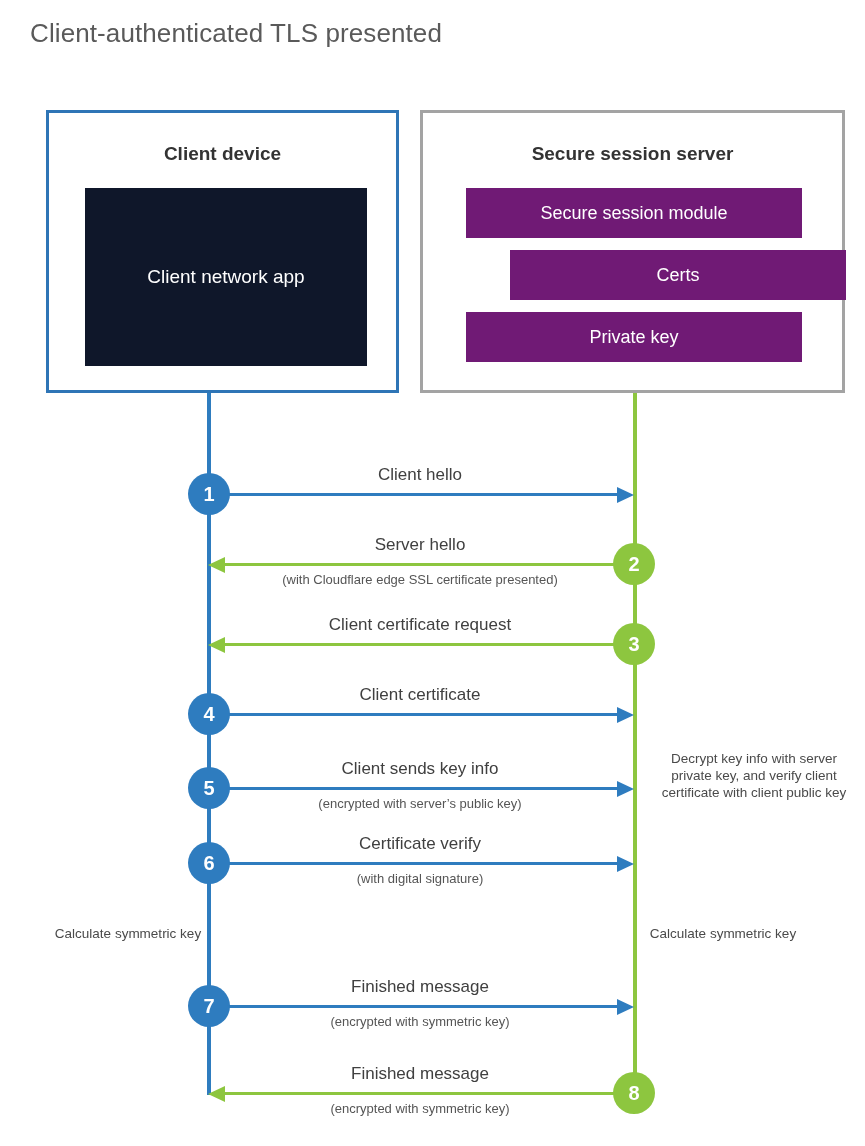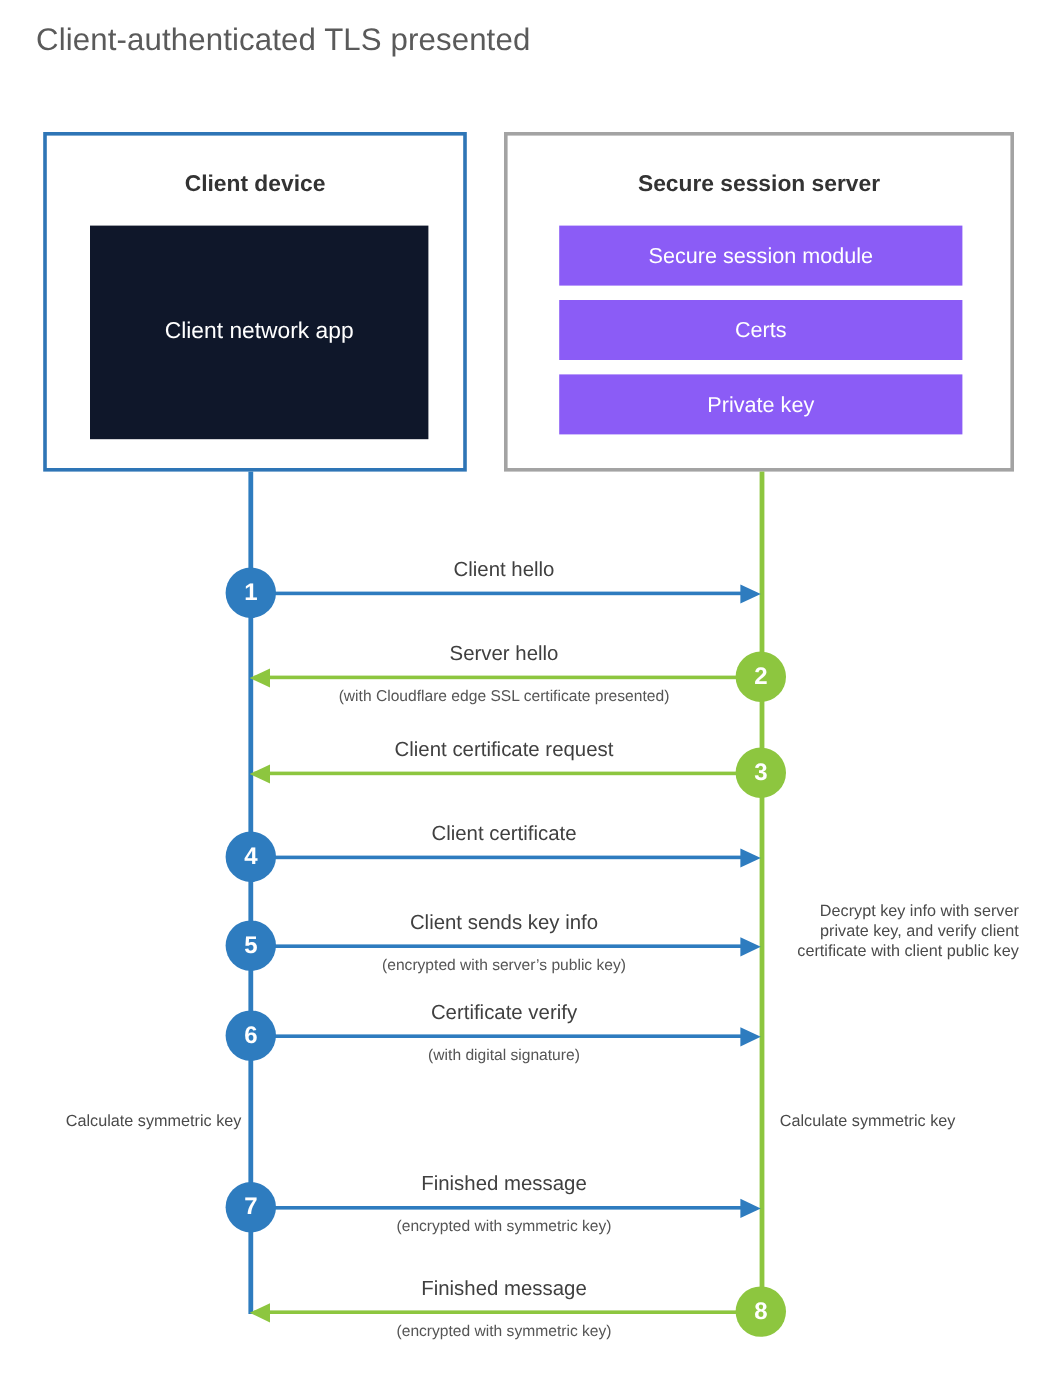--- a/index.html
+++ b/index.html
@@ -33,21 +33,21 @@
     white-space: nowrap;
   }
 
   
   .party-box {
     position: absolute;
     background: #ffffff;
     box-sizing: border-box;
   }
   .party-box.client {
-    left: 36px;
+    left: 46px;
     top: 110px;
     width: 353px;
     height: 283px;
     border: 3px solid #2E75B6;
   }
   .party-box.server {
     left: 420px;
     top: 110px;
     width: 425px;
     height: 283px;
@@ -78,30 +78,30 @@
     align-items: center;
     justify-content: center;
     text-align: center;
   }
 
   .server-bar {
     position: absolute;
     left: 43px;
     width: 336px;
     height: 50px;
-    background: #8b5cf6;
+    background: #701a75;
     color: #ffffff;
     font-size: 18px;
     display: flex;
     align-items: center;
     justify-content: center;
     text-align: center;
   }
   .server-bar.b0 { top: 75px; }
-  .server-bar.b1 { top: 137px; }
+  .server-bar.b1 { top: 137px; margin-left: 44px; }
   .server-bar.b2 { top: 199px; }
 
   
   .lifeline {
     position: absolute;
     width: 4px;
   }
   .lifeline.client-line {
     left: 207px;
     top: 393px;
@@ -189,21 +189,21 @@
   .side-note {
     position: absolute;
     font-size: 13.5px;
     line-height: 17px;
     color: #4a4a4a;
   }
   .side-note.right-note {
     left: 659px;
     top: 750px;
     width: 190px;
-    text-align: right;
+    text-align: center;
   }
   .side-note.calc-left {
     left: 48px;
     top: 925px;
     width: 160px;
     text-align: center;
   }
   .side-note.calc-right {
     left: 648px;
     top: 925px;

